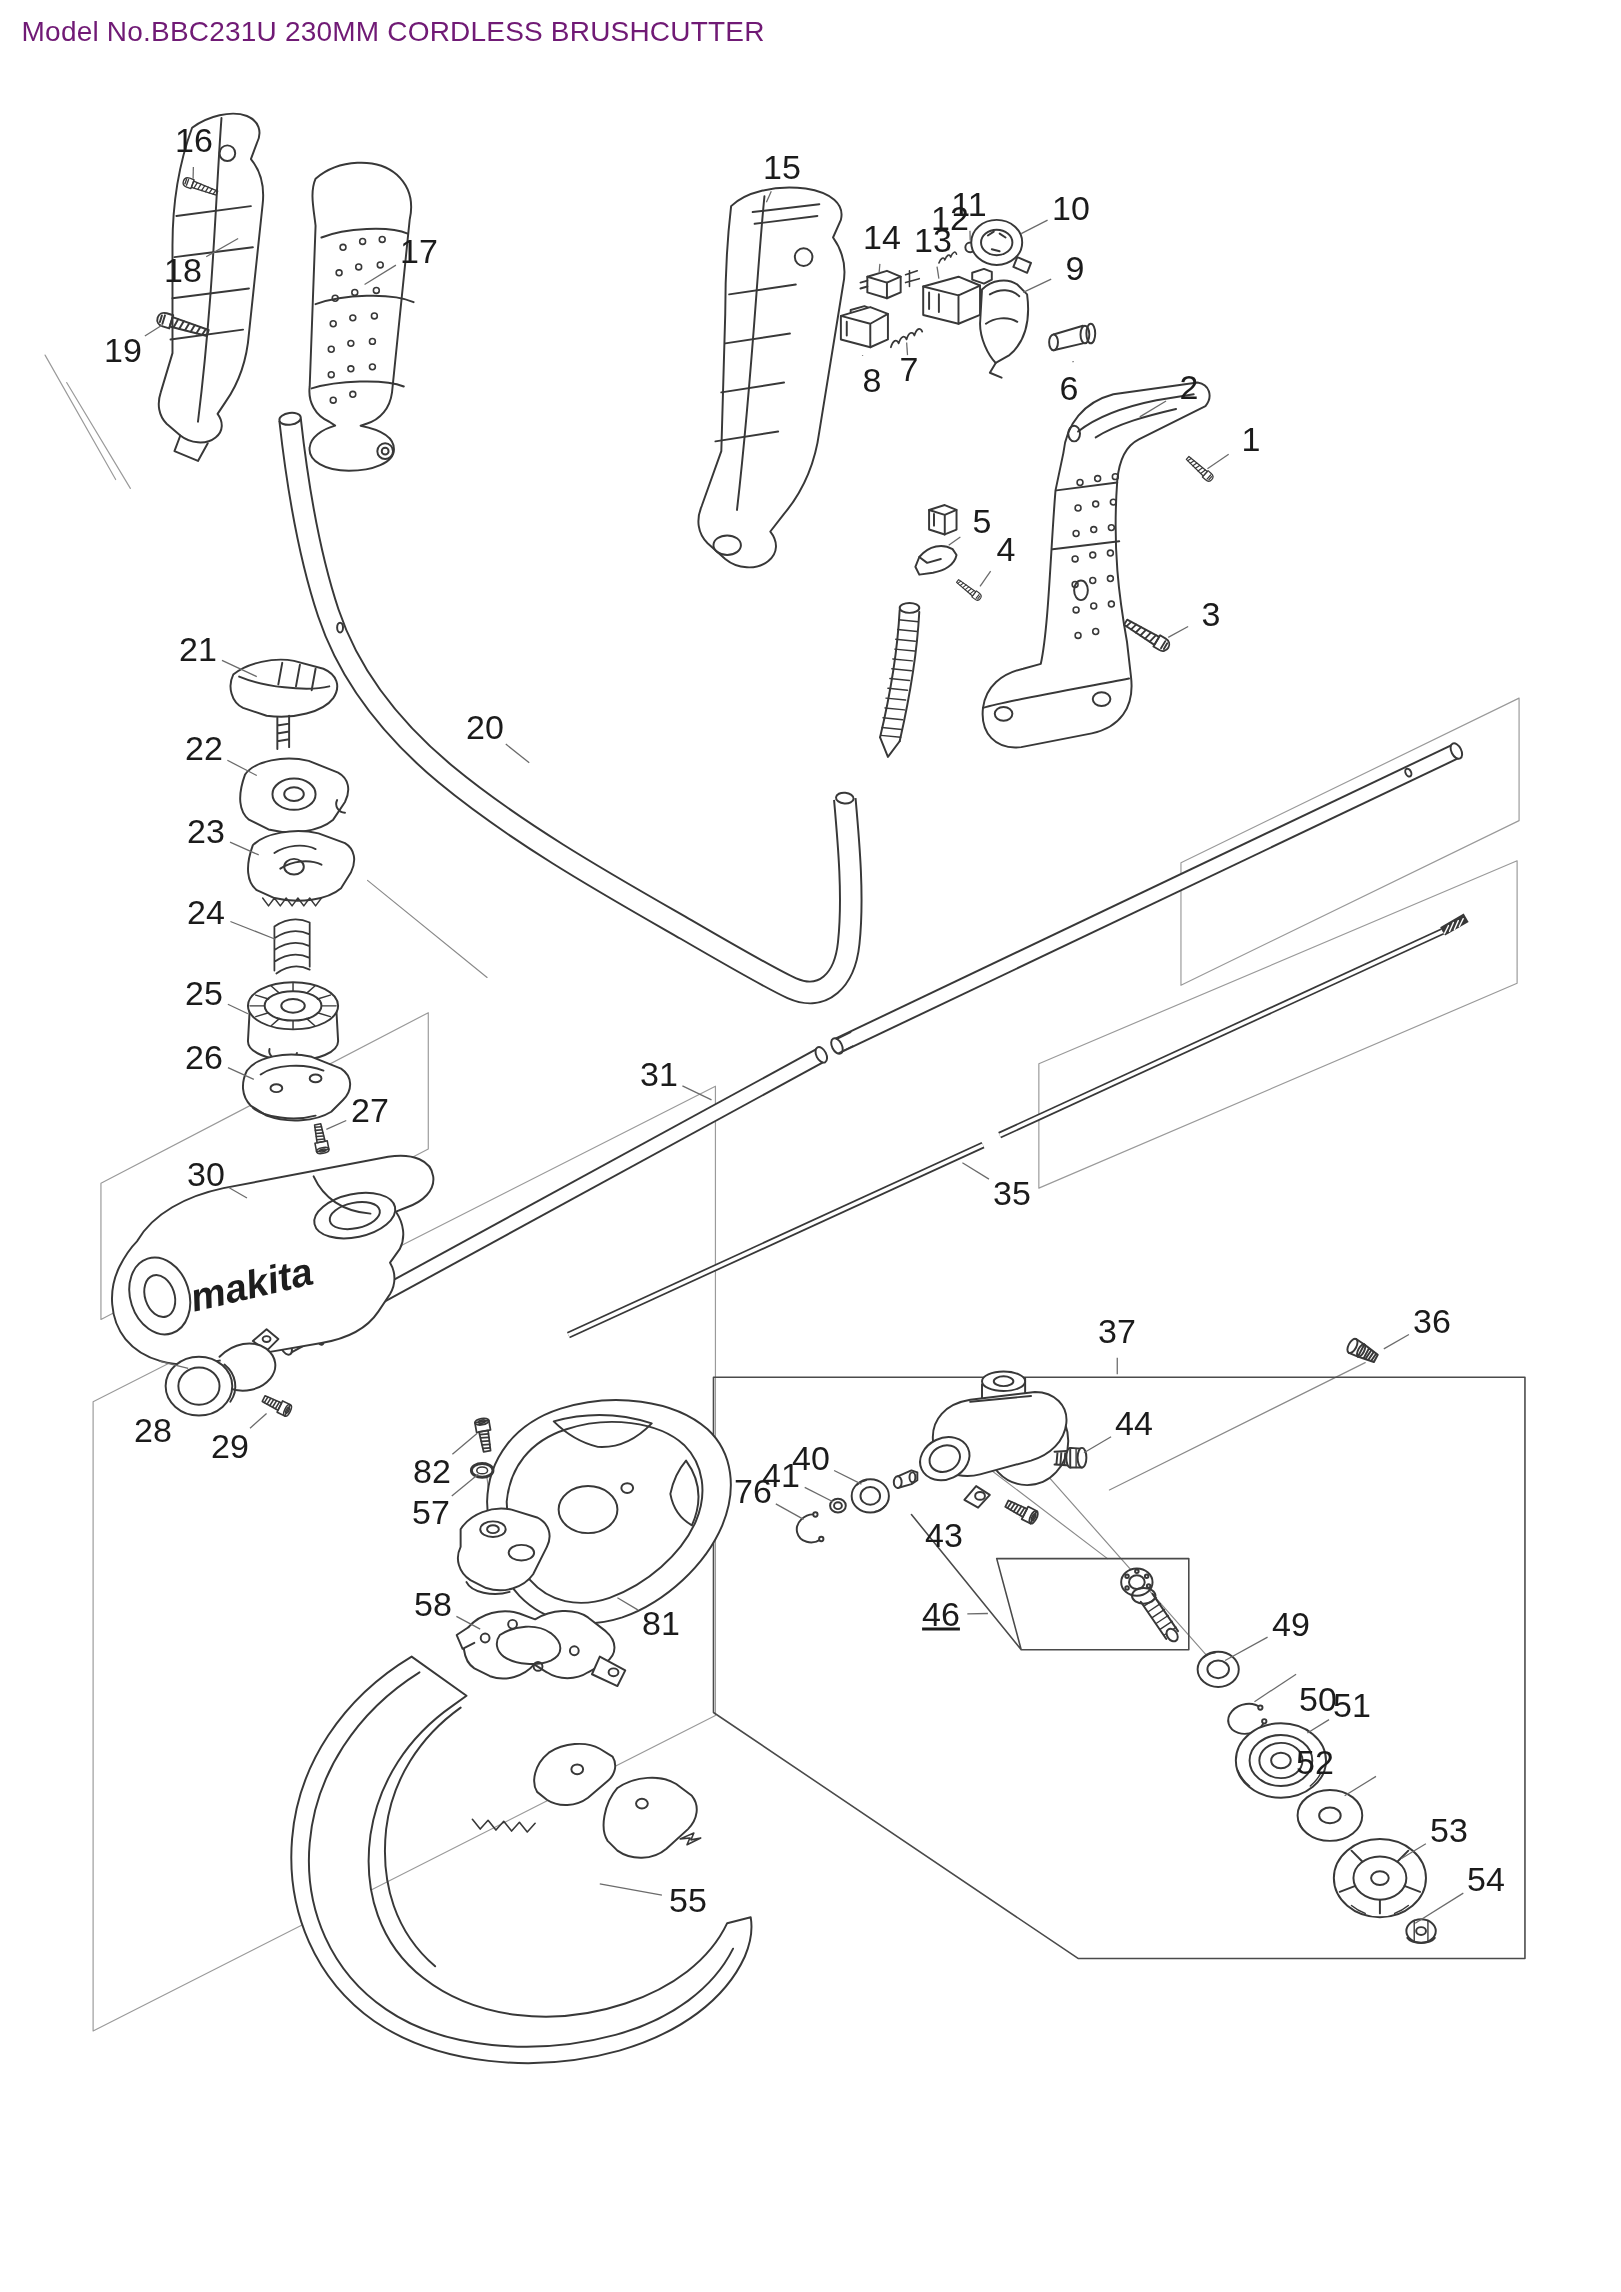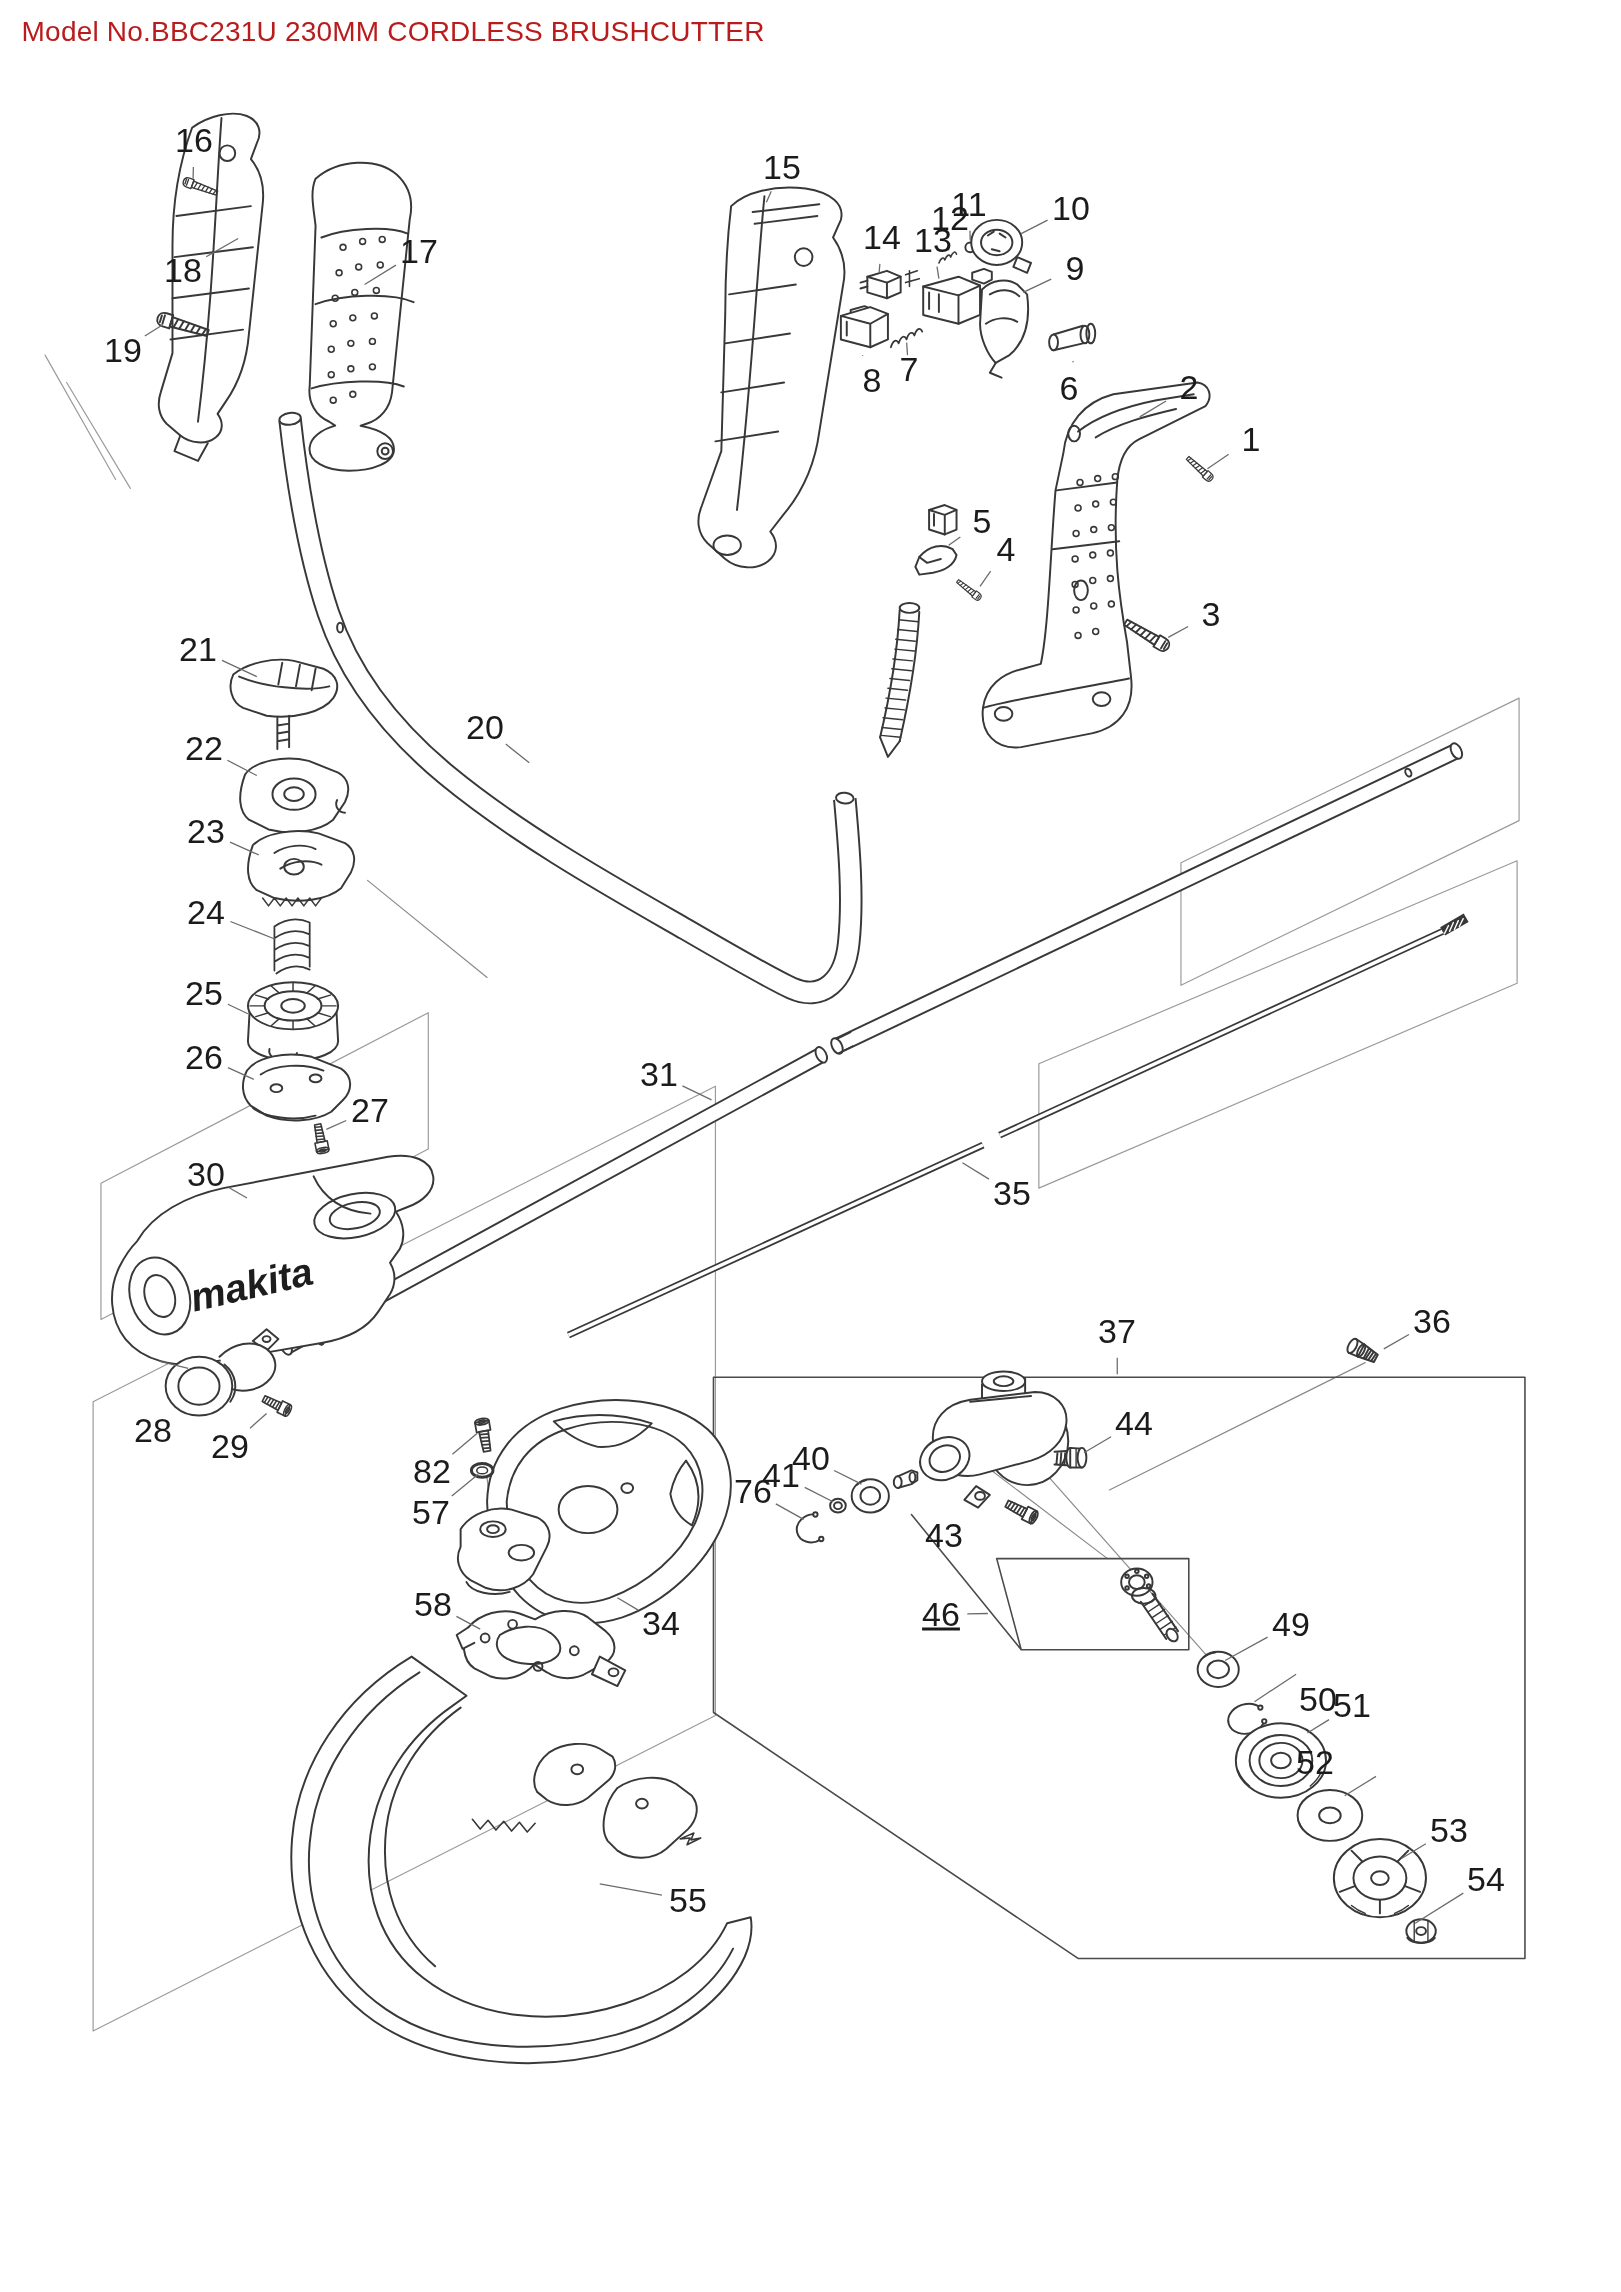--- a/index.html
+++ b/index.html
@@ -1,18 +1,18 @@
 <!DOCTYPE html>
 <html><head>
 <meta charset="utf-8">
 <style>
   html,body{margin:0;padding:0;background:#fff;}
   body{width:1621px;height:2293px;position:relative;font-family:"Liberation Sans",sans-serif;overflow:hidden;}
   .stage{position:absolute;left:0;top:0;width:1621px;height:2293px;}
-  .doc-title{position:absolute;left:21.6px;top:15.7px;font-size:28px;color:#b91c1c;letter-spacing:0.2px;}
+  .doc-title{position:absolute;left:21.6px;top:15.7px;font-size:28px;color:#701a75;letter-spacing:0.2px;}
   svg.layer{position:absolute;left:0;top:0;}
   .part-label{position:absolute;transform:translate(-50%,-50%);font-size:34px;color:#1b1b1b;white-space:nowrap;}
   #leader-lines line{stroke:#6b6b6b;stroke-width:1.3;}
 </style>
 </head>
 <body>
 
 <div class="stage">
 
   <div class="doc-title">Model No.BBC231U 230MM CORDLESS BRUSHCUTTER</div>
@@ -545,20 +545,20 @@
       <div class="part-label" style="left: 944px; top: 1535px;">43</div>
       <div class="part-label" style="left: 1134px; top: 1423px;">44</div>
       <div class="part-label" style="left: 941px; top: 1614px; text-decoration: underline;">46</div>
       <div class="part-label" style="left: 1291px; top: 1624px;">49</div>
       <div class="part-label" style="left: 1318px; top: 1659px; margin-top: 40px;">50</div>
       <div class="part-label" style="left: 1352px; top: 1705px;">51</div>
       <div class="part-label" style="left: 1315px; top: 1762px;">52</div>
       <div class="part-label" style="left: 1449px; top: 1830px;">53</div>
       <div class="part-label" style="left: 1486px; top: 1879px;">54</div>
       <div class="part-label" style="left: 688px; top: 1900px;">55</div>
-      <div class="part-label" style="left: 661px; top: 1623px;">34</div>
+      <div class="part-label" style="left: 661px; top: 1623px;">81</div>
       <div class="part-label" style="left: 431px; top: 1512px;">57</div>
       <div class="part-label" style="left: 433px; top: 1604px;">58</div>
       <div class="part-label" style="left: 432px; top: 1471px;">82</div>
     </div>
 
 </div>
 
 
 </body></html>

